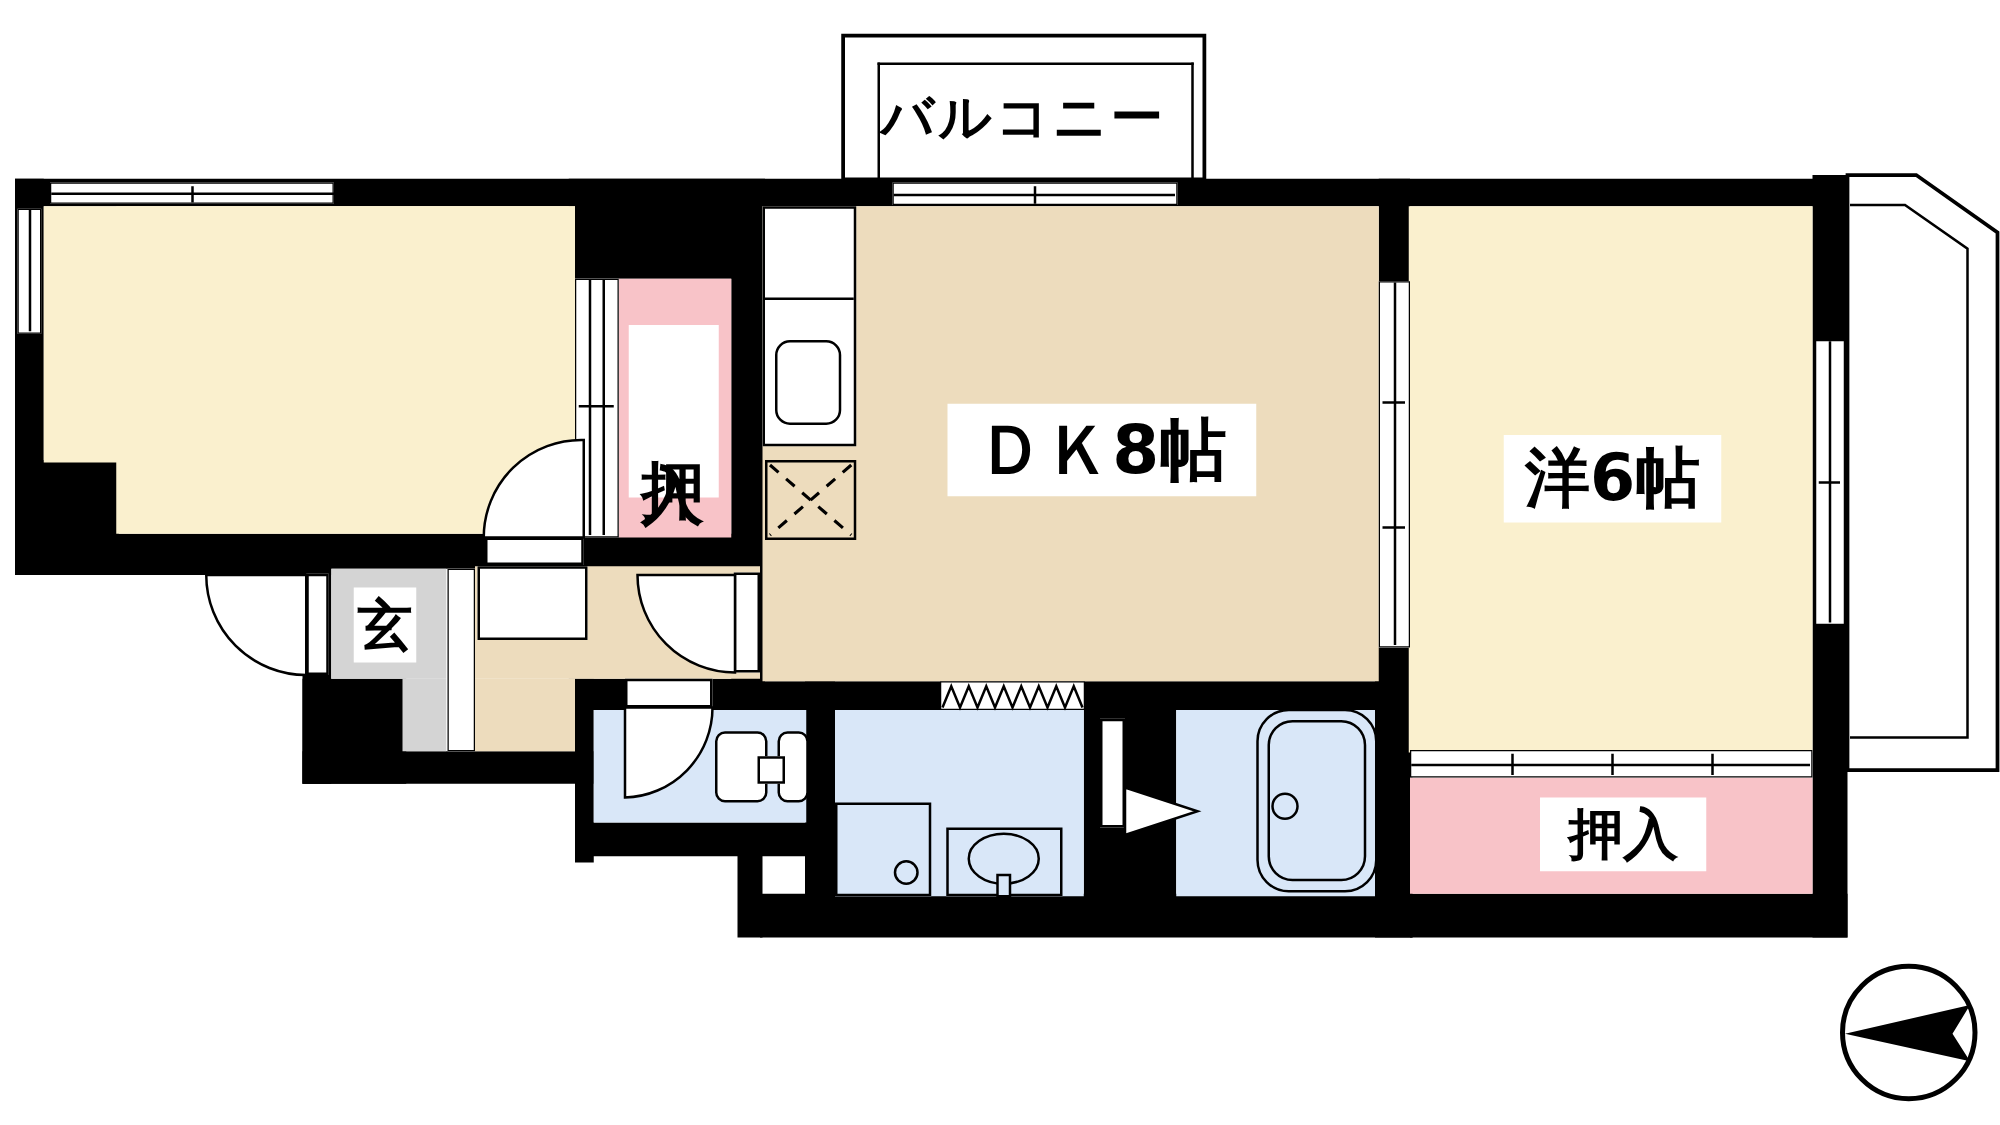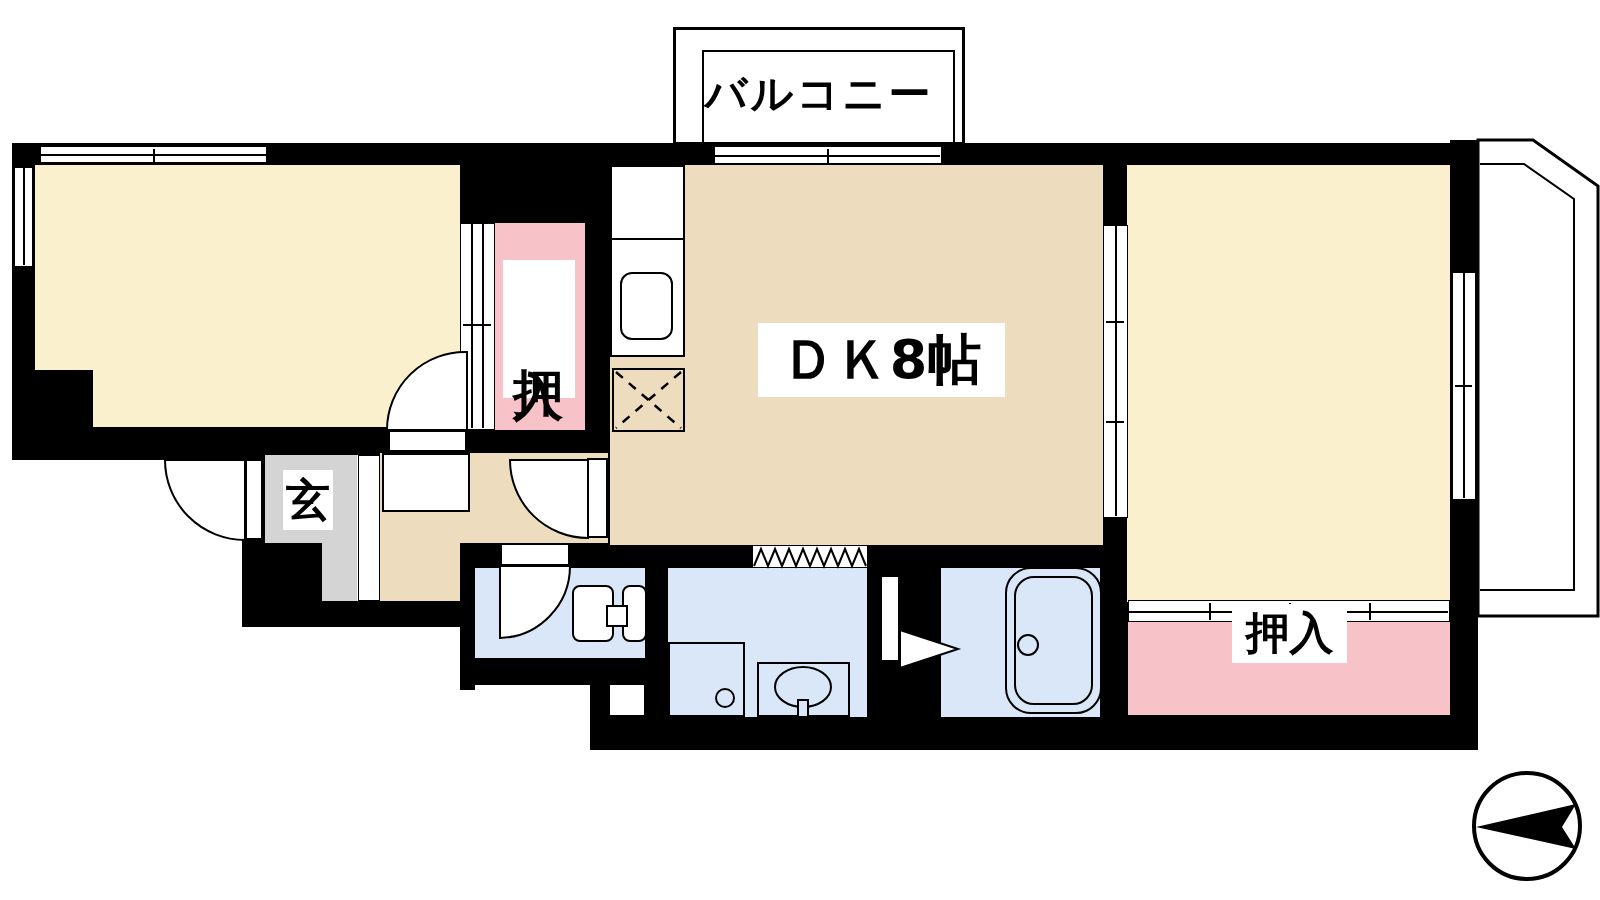--- a/index.html
+++ b/index.html
@@ -155,17 +155,18 @@
 
     <polygon points="900,630 900,668 958,649" fill="#ffffff" stroke="#000" stroke-width="2"></polygon>
 
     <g>
       <circle cx="1527" cy="826" r="53" fill="#ffffff" stroke="#000" stroke-width="4"></circle>
       <polygon points="1476,827 1576,804 1562,827 1576,849" fill="#000"></polygon>
     </g>
   </svg>
 
   <div class="labelbox" style="left:758px;top:323px;width:247px;height:74px;font-size:54px;">ＤＫ8帖</div>
+  <div class="labelbox" style="left:1203px;top:348px;width:174px;height:70px;font-size:52px;">洋6帖</div>
   <div class="labelbox vtext" style="left:503px;top:260px;width:72px;height:138px;font-size:50px;">押入</div>
-  <div class="labelbox" style="left:1232px;top:604px;width:115px;height:59px;font-size:44px;">押入</div>
+  <div class="labelbox" style="left:1232px;top:638px;width:133px;height:59px;font-size:44px;">押入</div>
   <div class="labelbox" style="left:283px;top:470px;width:50px;height:60px;font-size:44px;">玄</div>
 
 </div>
 
 </body></html>

